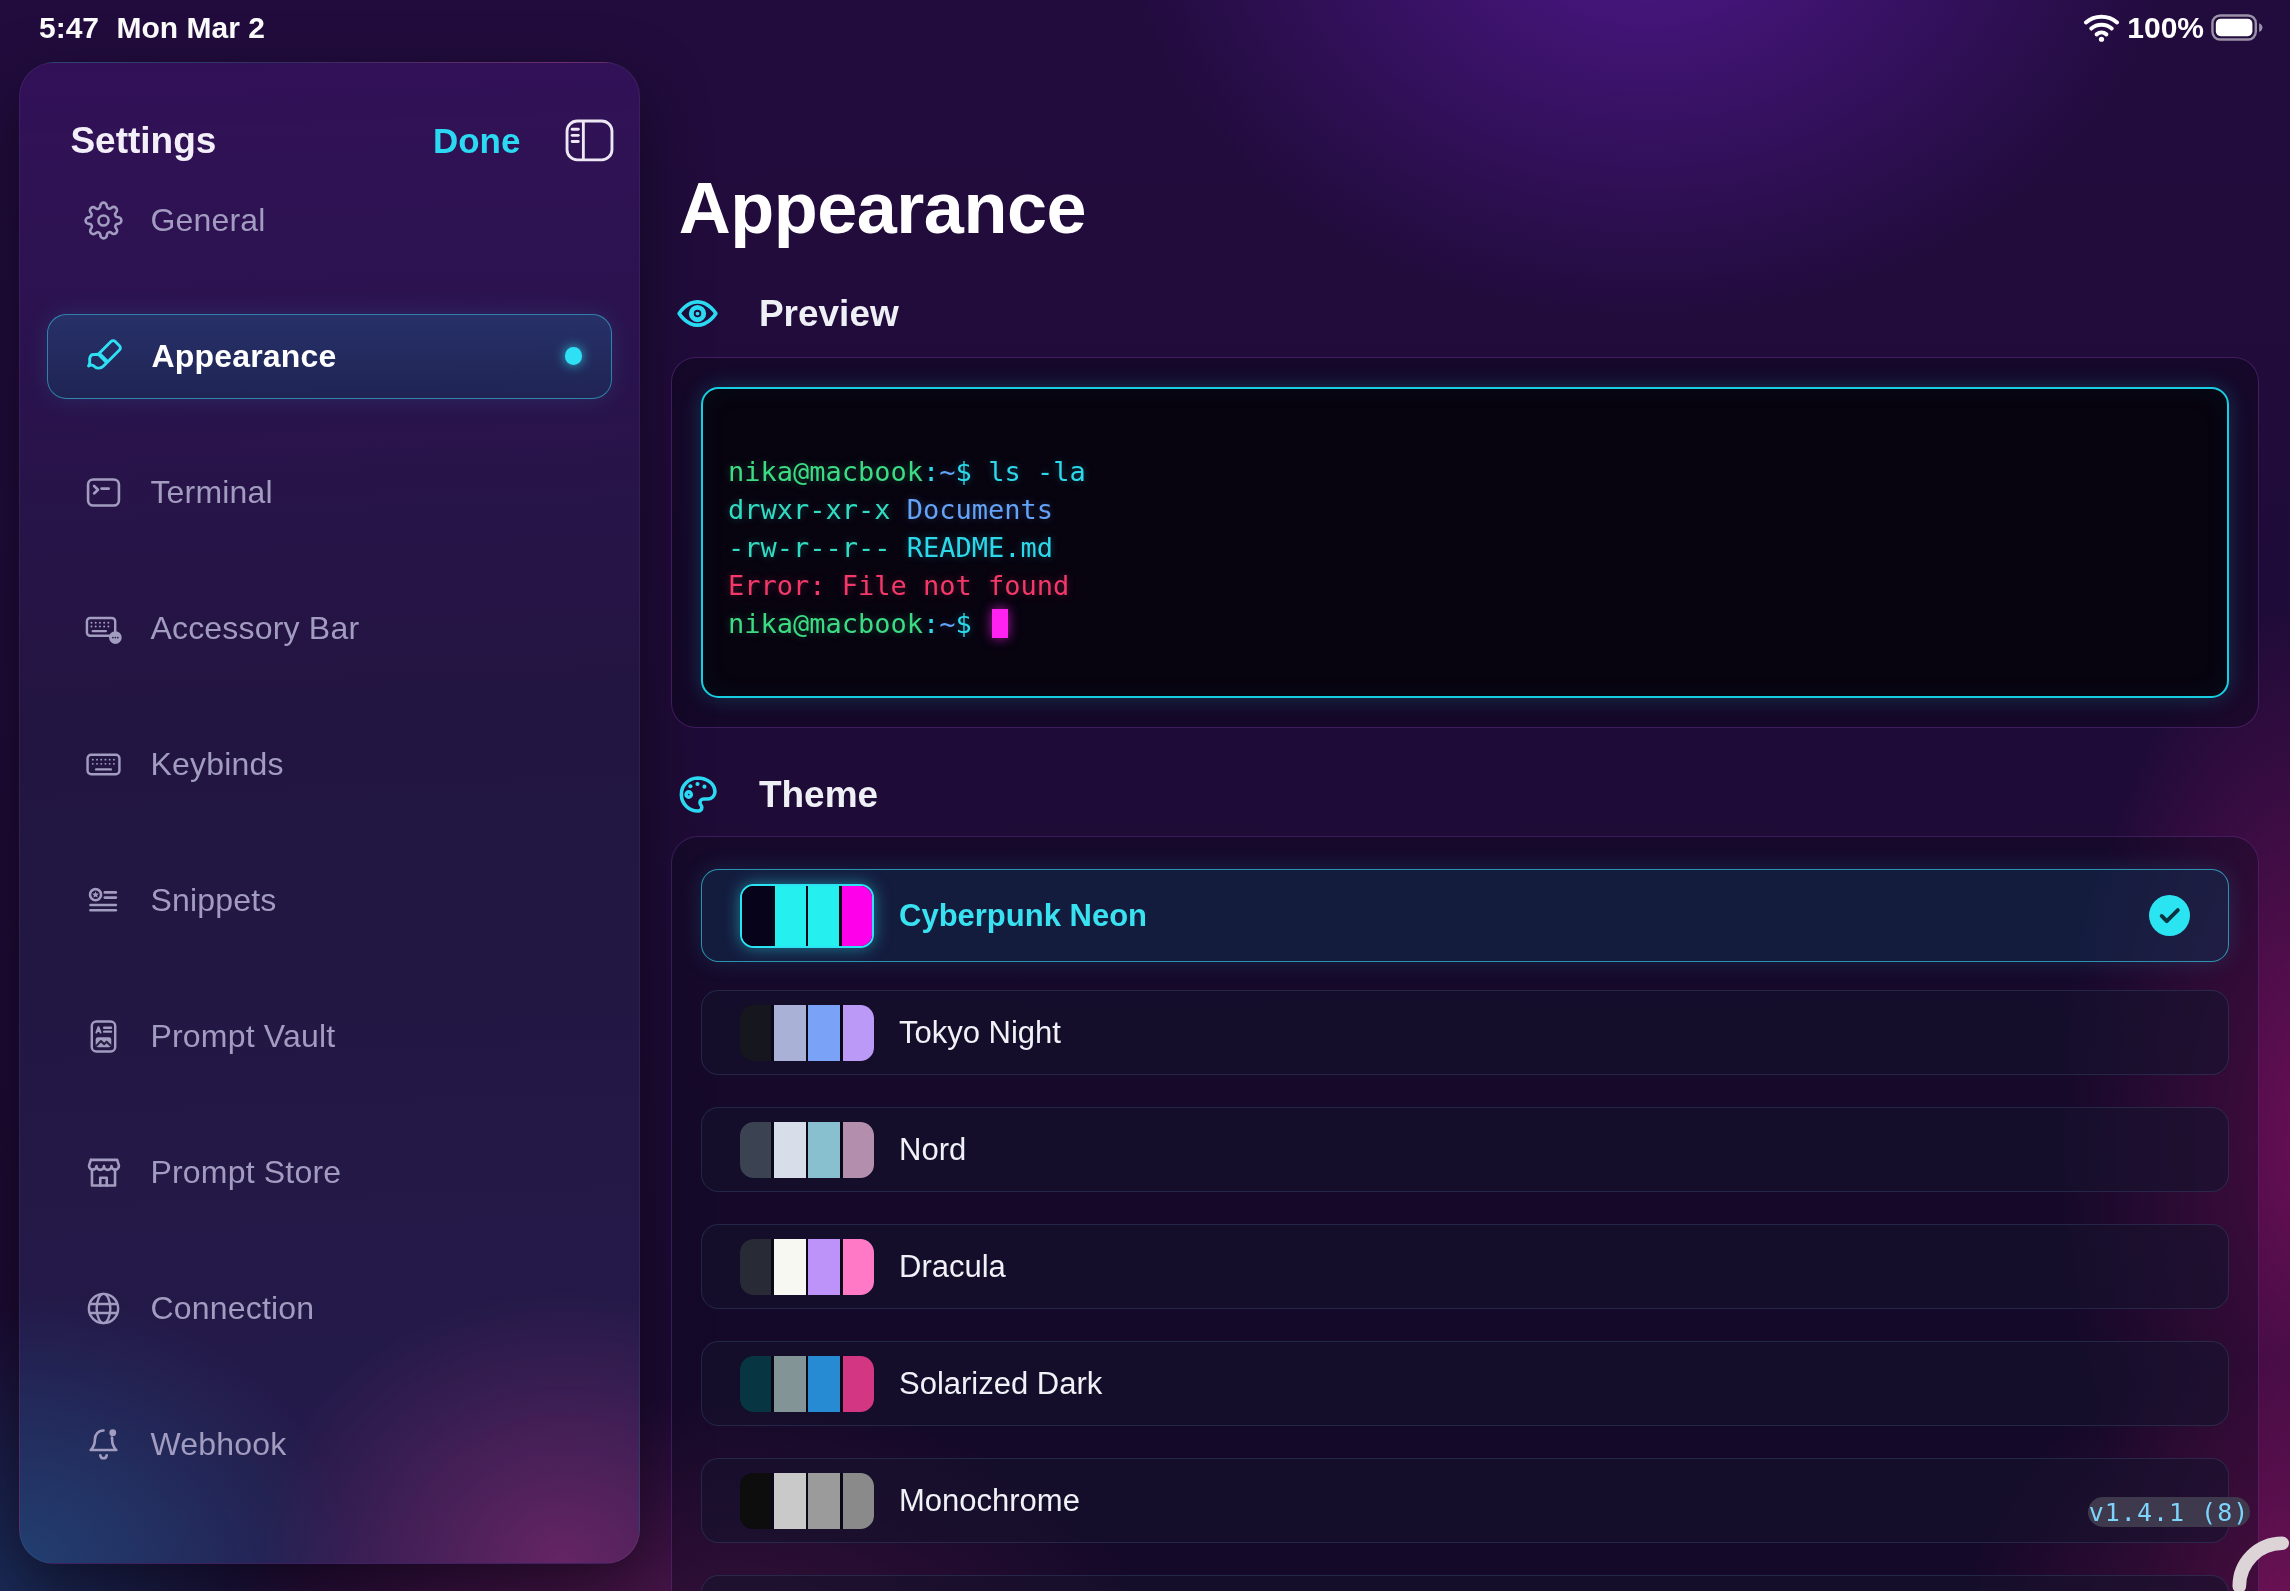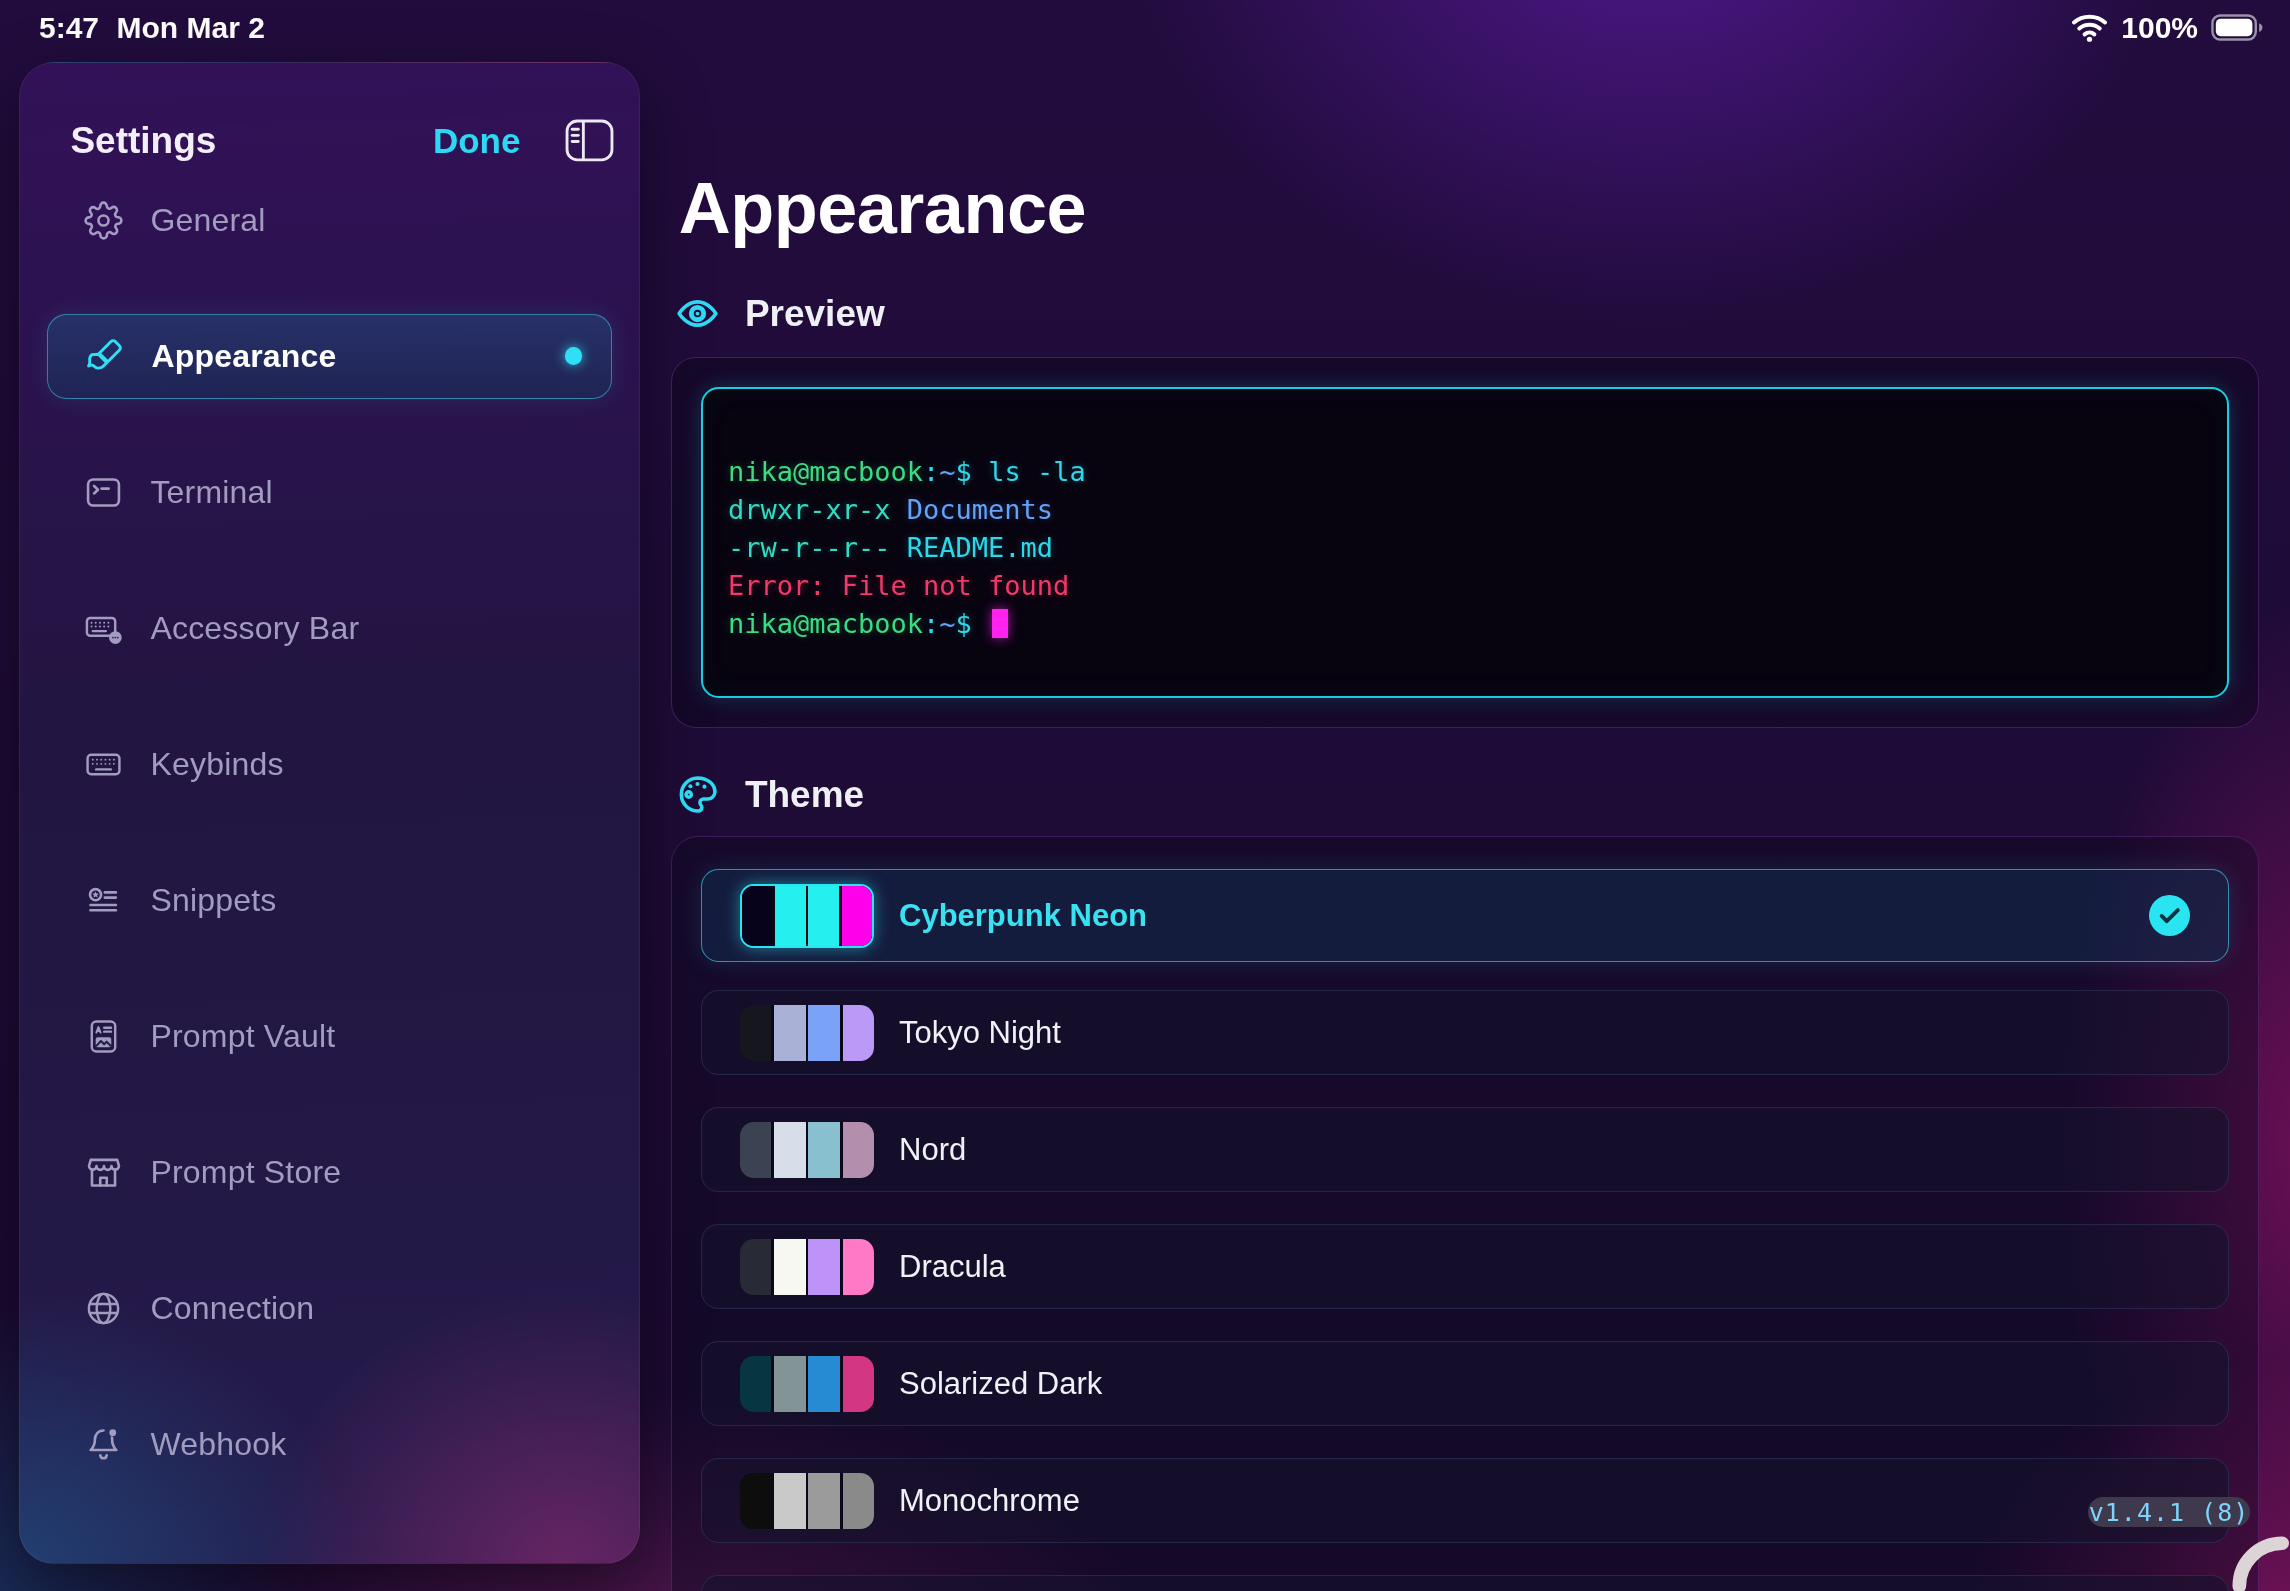--- a/index.html
+++ b/index.html
@@ -12,21 +12,21 @@
       radial-gradient(505px 408px at 100% 102%, rgba(235,30,140,.38), transparent 65%),
       radial-gradient(757px 621px at -6% 104%, rgba(22,100,152,.55), transparent 60%),
       radial-gradient(815px 524px at 30% 108%, rgba(170,44,122,.48), transparent 62%),
       linear-gradient(180deg,#220c3e 0%,#1e0b36 55%,#1b0a31 100%);
   }
   
   .statusbar{position:absolute;left:39px;right:27px;top:6px;height:43px;
     display:flex;align-items:center;justify-content:space-between;font-size:30px;font-weight:600;}
   .statusbar .left{display:flex;gap:17.5px;align-items:center;}
   .statusbar .time{font-weight:700;}
-  .statusbar .right{display:flex;gap:13px;align-items:center;}
+  .statusbar .right{display:flex;gap:7px;align-items:center;}
   .statusbar svg{display:block;}
   
   .sidebar{position:absolute;left:19.4px;top:62px;width:621px;height:1502px;border-radius:35px;
     box-sizing:border-box;border:1px solid rgba(255,255,255,.06);
     background:
       radial-gradient(466px 417px at 88% 100%, rgba(192,50,132,.40), transparent 65%),
       radial-gradient(505px 417px at 0% 100%, rgba(30,112,162,.40), transparent 65%),
       linear-gradient(178deg, rgba(52,18,90,.92), rgba(34,22,66,.90) 45%, rgba(38,30,80,.88));
     box-shadow:0 23px 68px rgba(0,0,0,.45);}
   .sb-header{display:flex;align-items:center;padding:56px 25px 0 50px;}
@@ -42,21 +42,21 @@
   .nav-dot{display:none;margin-left:auto;width:17.5px;height:17.5px;border-radius:50%;background:#2fe0f5;
     box-shadow:0 0 11.6px rgba(47,224,245,.8);}
   .nav-item.selected{background:linear-gradient(180deg, rgba(36,78,128,.52), rgba(22,52,92,.52));
     border:1.9px solid rgba(58,204,235,.55);box-shadow:0 0 25px rgba(58,204,235,.12);}
   .nav-item.selected .nav-label{color:#fff;font-weight:600;}
   .nav-item.selected .nav-icon{color:#2fe0f5;}
   .nav-item.selected .nav-dot{display:block;}
   
   .main{position:absolute;left:671px;top:0;width:1588px;}
   .page-title{position:absolute;left:7.8px;top:167px;font-size:72px;font-weight:700;letter-spacing:-0.5px;color:#fff;}
-  .section-h{position:absolute;display:flex;align-items:center;gap:25px;}
+  .section-h{position:absolute;display:flex;align-items:center;gap:39px;}
   .section-h .s-icon{width:45px;height:45px;color:#2bd9f2;}
   .section-h .s-icon svg{width:100%;height:100%;}
   .section-h .s-label{font-size:37px;font-weight:600;color:#eef0f6;}
   #preview-header{left:3.9px;top:291px;}
   #theme-header{left:3.9px;top:772px;}
   .preview-card{position:absolute;left:0;top:357px;width:1588px;height:371px;border-radius:25px;
     box-sizing:border-box;border:1.5px solid rgba(150,70,200,.35);background:rgba(8,5,22,.45);padding:29px;}
   .terminal{width:100%;height:100%;box-sizing:border-box;border-radius:17.5px;background:#07030f;
     border:2.4px solid #17cfe0;box-shadow:0 0 21.3px rgba(23,207,224,.22), inset 0 0 29px rgba(23,207,224,.05);
     padding:64px 0 0 25px;overflow:hidden;}

